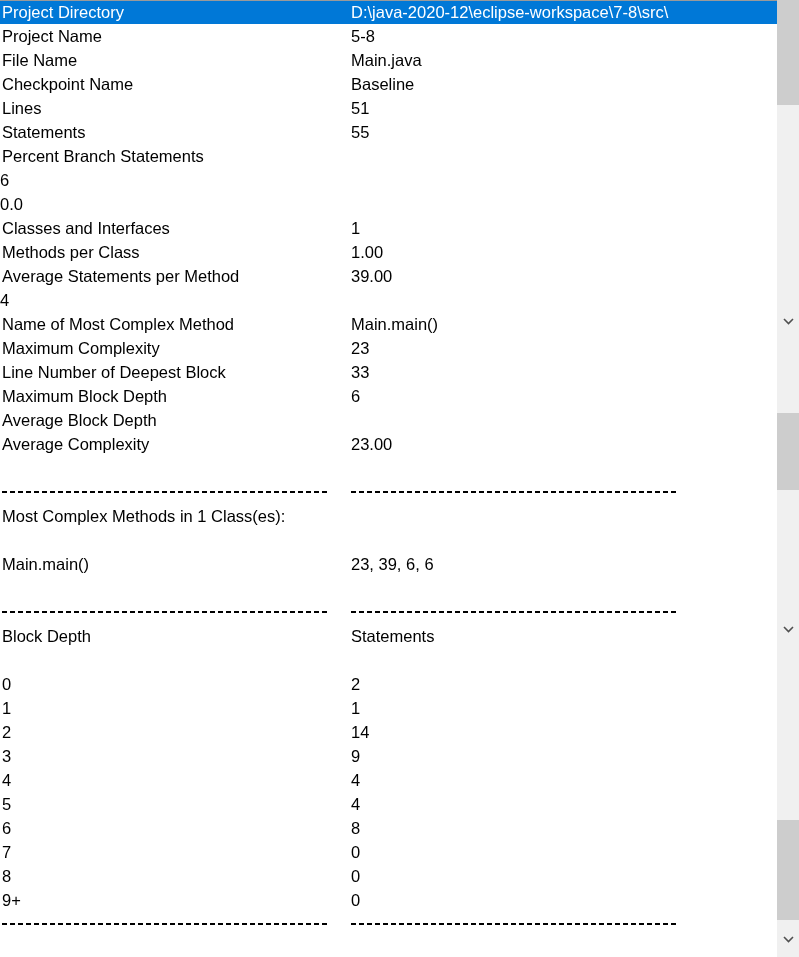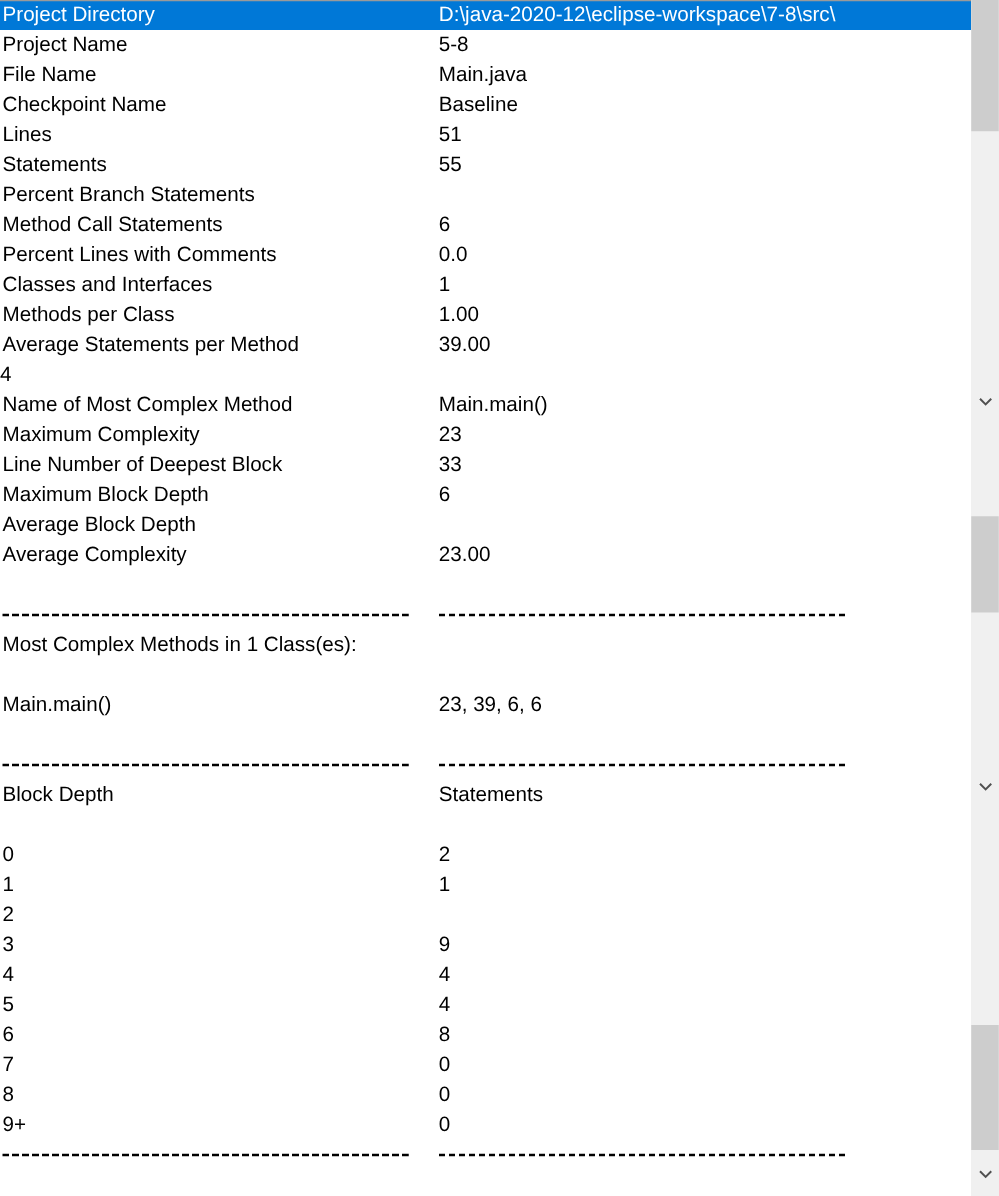--- a/index.html
+++ b/index.html
@@ -173,25 +173,23 @@
           <div class="m-value">51</div>
         </div>
         <div class="metric-row">
           <div class="m-label">Statements</div>
           <div class="m-value">55</div>
         </div>
         <div class="metric-row">
           <div class="m-label">Percent Branch Statements</div>
         </div>
         <div class="metric-row">
-          <div class="m-label">Method Call Statements</div>
           <div class="m-value">6</div>
         </div>
         <div class="metric-row">
-          <div class="m-label">Percent Lines with Comments</div>
           <div class="m-value">0.0</div>
         </div>
         <div class="metric-row">
           <div class="m-label">Classes and Interfaces</div>
           <div class="m-value">1</div>
         </div>
         <div class="metric-row">
           <div class="m-label">Methods per Class</div>
           <div class="m-value">1.00</div>
         </div>
@@ -265,20 +263,21 @@
         <div class="metric-row">
           <div class="m-label">0</div>
           <div class="m-value">2</div>
         </div>
         <div class="metric-row">
           <div class="m-label">1</div>
           <div class="m-value">1</div>
         </div>
         <div class="metric-row">
           <div class="m-label">2</div>
+          <div class="m-value">14</div>
         </div>
         <div class="metric-row">
           <div class="m-label">3</div>
           <div class="m-value">9</div>
         </div>
         <div class="metric-row">
           <div class="m-label">4</div>
           <div class="m-value">4</div>
         </div>
         <div class="metric-row">

